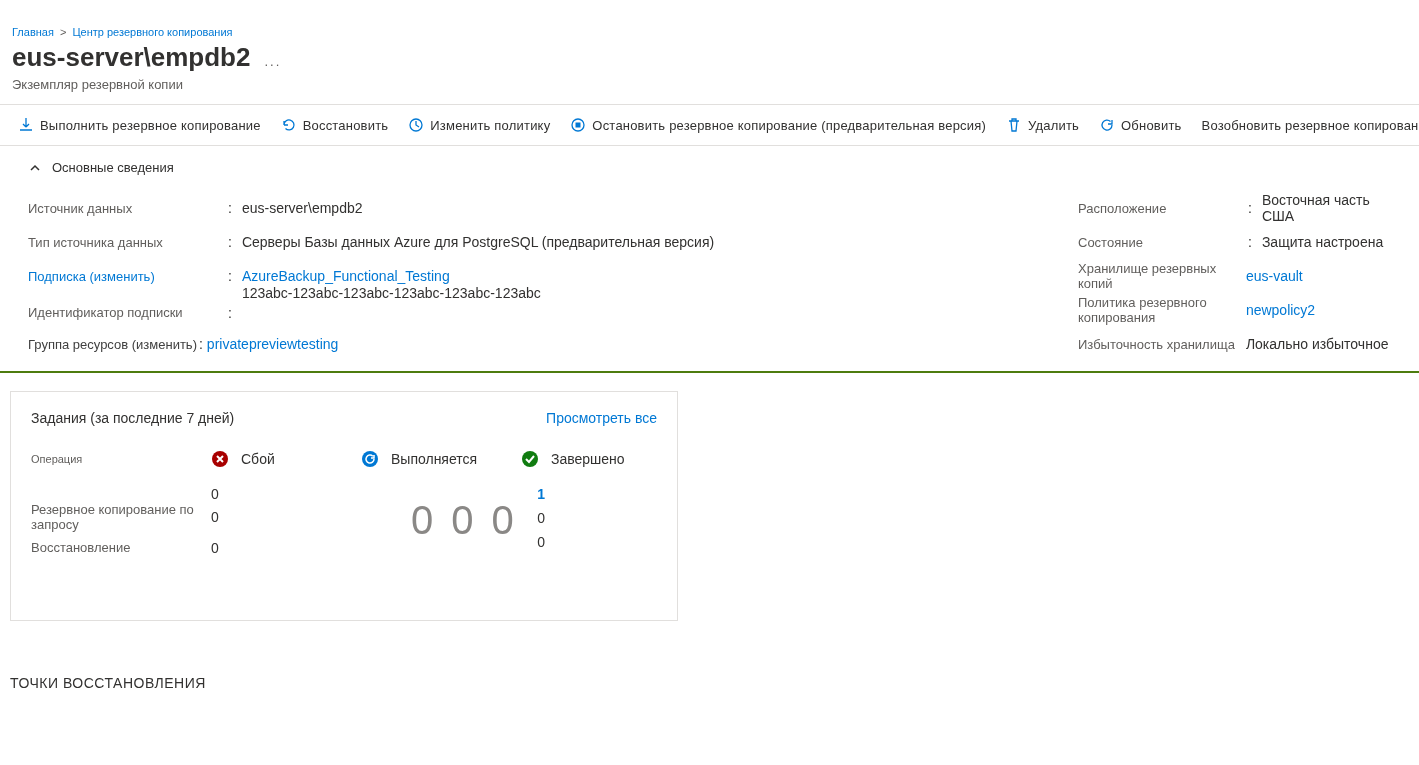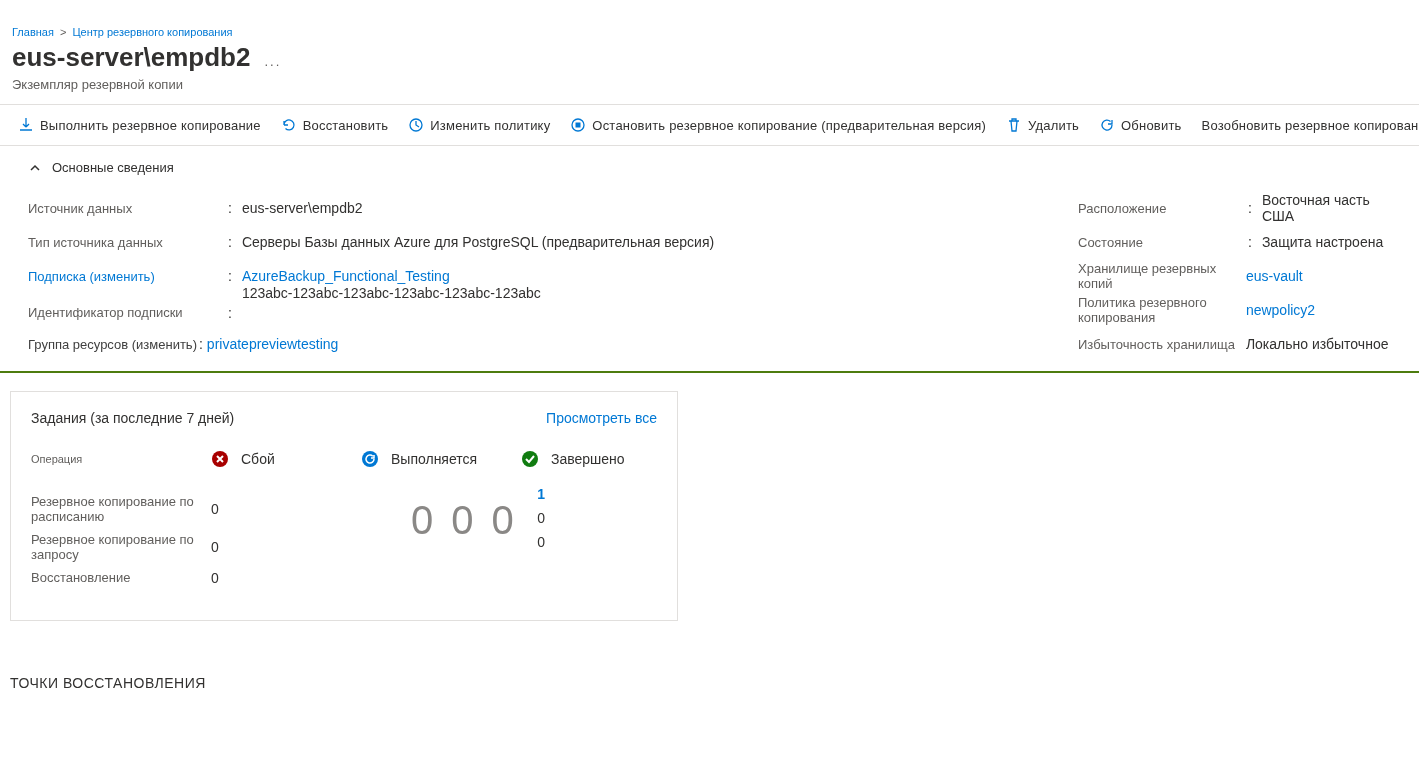--- a/index.html
+++ b/index.html
@@ -321,21 +321,20 @@
           <circle cx="9" cy="9" r="8" fill="#107c10"></circle>
           <path d="M5 9l3 3 5-6" stroke="#fff" stroke-width="2" fill="none"></path>
         </svg>
       <span>Завершено</span>
     </div>
   </div>
 
   <div class="jobs-table-body" style="height:90px;">
     <div class="jobs-left-rows">
       <div class="row">
-        <span style="width:180px;">Резервное копирование по расписанию</span>
         <span class="jobs-num" style="position:absolute;left:180px;">0</span>
       </div>
       <div class="row">
         <span style="width:180px;">Резервное копирование по запросу</span>
         <span class="jobs-num" style="position:absolute;left:180px;">0</span>
       </div>
       <div class="row">
         <span style="width:180px;">Восстановление</span>
         <span class="jobs-num" style="position:absolute;left:180px;">0</span>
       </div>

